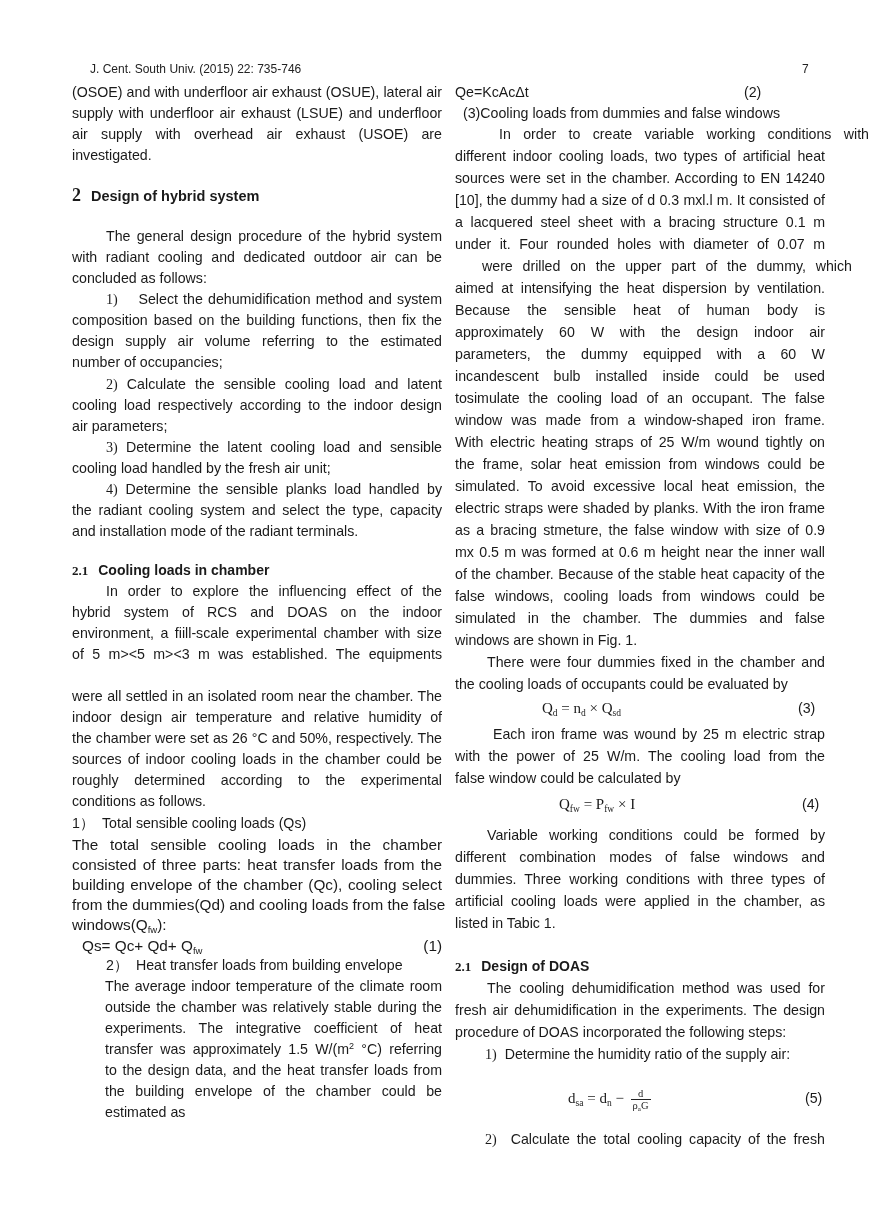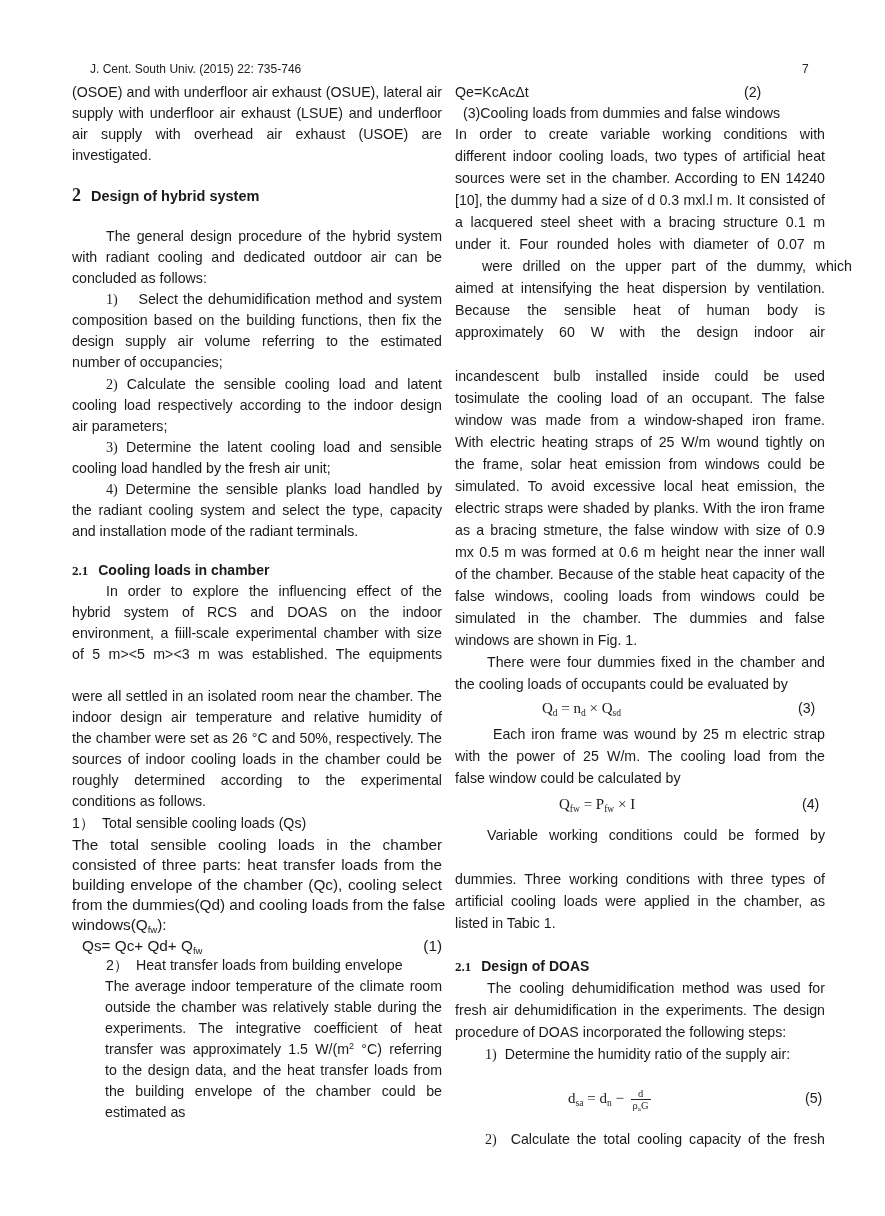--- a/index.html
+++ b/index.html
@@ -114,30 +114,31 @@
     <div class="line l" style="top:1102px; left:33px; width:337px;">estimated as</div>
   </div>
 
   <div class="col" style="left:455px; top:0; height:1184px;">
     <div class="line l" style="top:82px;">
       <span>Qe=KcAcΔt</span>
       <span style="position:absolute; left:289px;">(2)</span>
     </div>
     <div class="line l" style="top:103px; left:8px;">(3)Cooling loads from dummies and false windows</div>
 
-    <div class="line j" style="top:124px;">In order to create variable working conditions with</div>
+    <div class="line j" style="top:124px;margin-left:44px;">In order to create variable working conditions with</div>
     <div class="line j" style="top:146px;">different indoor cooling loads, two types of artificial heat</div>
     <div class="line j" style="top:168px;">sources were set in the chamber. According to EN 14240</div>
     <div class="line j" style="top:190px;">[10], the dummy had a size of d 0.3 mxl.l m. It consisted of</div>
     <div class="line j" style="top:212px;">a lacquered steel sheet with a bracing structure 0.1 m</div>
     <div class="line j" style="top:234px;">under it. Four rounded holes with diameter of 0.07 m</div>
     <div class="line j" style="top:256px;margin-left:27px;">were drilled on the upper part of the dummy, which</div>
     <div class="line j" style="top:278px;">aimed at intensifying the heat dispersion by ventilation.</div>
     <div class="line j" style="top:300px;">Because the sensible heat of human body is</div>
     <div class="line j" style="top:322px;">approximately 60 W with the design indoor air</div>
+    <div class="line j" style="top:344px;">parameters, the dummy equipped with a 60 W</div>
     <div class="line j" style="top:366px;">incandescent bulb installed inside could be used</div>
     <div class="line j" style="top:388px;">tosimulate the cooling load of an occupant. The false</div>
     <div class="line j" style="top:410px;">window was made from a window-shaped iron frame.</div>
     <div class="line j" style="top:432px;">With electric heating straps of 25 W/m wound tightly on</div>
     <div class="line j" style="top:454px;">the frame, solar heat emission from windows could be</div>
     <div class="line j" style="top:476px;">simulated. To avoid excessive local heat emission, the</div>
     <div class="line j" style="top:498px;">electric straps were shaded by planks. With the iron frame</div>
     <div class="line j" style="top:520px;">as a bracing stmeture, the false window with size of 0.9</div>
     <div class="line j" style="top:542px;">mx 0.5 m was formed at 0.6 m height near the inner wall</div>
     <div class="line j" style="top:564px;">of the chamber. Because of the stable heat capacity of the</div>
@@ -156,20 +157,21 @@
     <div class="line j" style="top:724px; left:38px; width:332px;">Each iron frame was wound by 25 m electric strap</div>
     <div class="line j" style="top:746px;">with the power of 25 W/m. The cooling load from the</div>
     <div class="line l" style="top:768px;">false window could be calculated by</div>
 
     <div class="line l math" style="top:794px;">
       <span style="position:absolute; left:104px;"><span>Q</span><sub>fw</sub><span> = P</span><sub>fw</sub><span> × I</span></span>
       <span style="position:absolute; left:347px; font-family:'Liberation Sans',sans-serif; font-size:14.2px;">(4)</span>
     </div>
 
     <div class="line j" style="top:825px; left:32px; width:338px;">Variable working conditions could be formed by</div>
+    <div class="line j" style="top:847px;">different combination modes of false windows and</div>
     <div class="line j" style="top:869px;">dummies. Three working conditions with three types of</div>
     <div class="line j" style="top:891px;">artificial cooling loads were applied in the chamber, as</div>
     <div class="line l" style="top:913px;">listed in Tabic 1.</div>
 
     <div class="line l h2" style="top:956px;">
       <span class="num">2.1</span><span>Design of DOAS</span>
     </div>
     <div class="line j" style="top:978px; left:32px; width:338px;">The cooling dehumidification method was used for</div>
     <div class="line j" style="top:1000px;">fresh air dehumidification in the experiments. The design</div>
     <div class="line l" style="top:1022px;">procedure of DOAS incorporated the following steps:</div>

